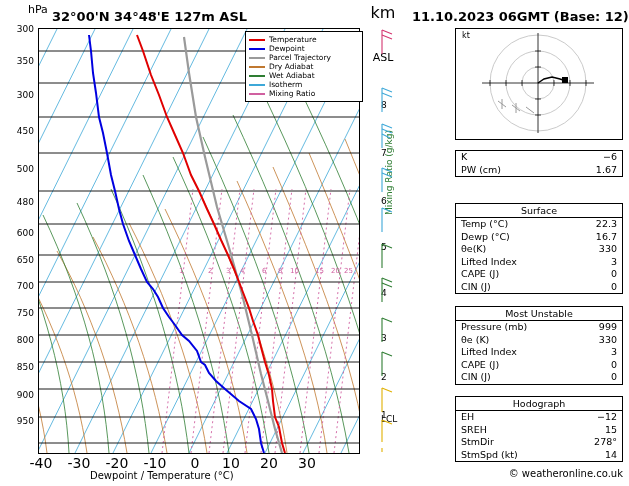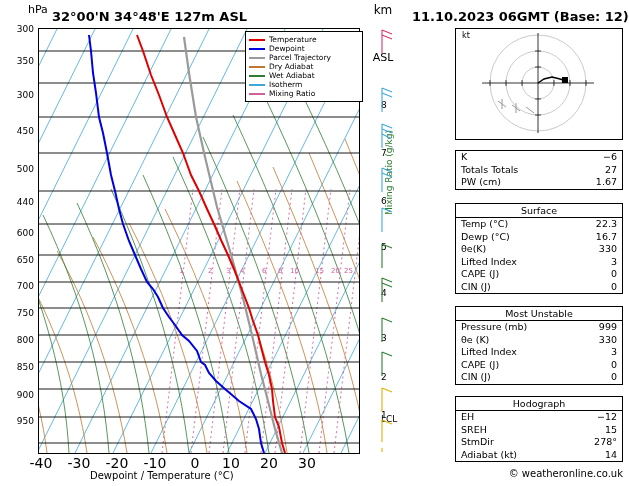--- a/index.html
+++ b/index.html
@@ -1,21 +1,21 @@
 <!DOCTYPE html>
 <html><head>
 <meta charset="utf-8">
 <style>
   html,body{margin:0;padding:0;}
   body{width:629px;height:486px;background:#ffffff;font-family:"DejaVu Sans",sans-serif;overflow:hidden;position:relative;}
   .abs{position:absolute;}
   
   #hpa-label{left:28px;top:3px;font-size:11px;color:#000;}
   #station-title{left:52px;top:9px;font-size:13px;font-weight:bold;color:#000;}
-  #km-label{left:370px;top:3px;font-size:12px;color:#000;text-align:center;width:26px;}
+  #km-label{left:370px;top:3px;font-size:16px;color:#000;text-align:center;width:26px;}
   #asl-label{left:370px;top:15px;font-size:11px;color:#000;text-align:center;width:26px;margin-top:36px;}
   #date-title{left:412px;top:9px;font-size:13px;font-weight:bold;color:#000;}
   
   #plot{left:38px;top:28px;width:320px;height:424px;border:1px solid #000;background:#fff;overflow:hidden;}
   #plot svg{display:block;}
   
   #legend{left:245px;top:31px;width:110px;background:#fff;border:1px solid #000;padding:3px 3px;}
   .leg-row{display:flex;align-items:center;height:9px;}
   .leg-swatch{width:16px;height:0;border-top:2px solid #000;margin-right:4px;flex:0 0 16px;}
   .leg-text{font-size:7.5px;color:#000;line-height:9px;white-space:nowrap;}
@@ -188,21 +188,21 @@
     <span class="leg-swatch" style="border-color:#d060a0"></span>
     <span class="leg-text">Mixing Ratio</span>
   </div>
 </div>
 
 <div class="ytick" style="left:8px;top:24px">300</div>
 <div class="ytick" style="left:8px;top:56px">350</div>
 <div class="ytick" style="left:8px;top:90px">300</div>
 <div class="ytick" style="left:8px;top:126px">450</div>
 <div class="ytick" style="left:8px;top:164px">500</div>
-<div class="ytick" style="left:8px;top:197px">440</div>
+<div class="ytick" style="left:8px;top:197px">480</div>
 <div class="ytick" style="left:8px;top:228px">600</div>
 <div class="ytick" style="left:8px;top:255px">650</div>
 <div class="ytick" style="left:8px;top:281px">700</div>
 <div class="ytick" style="left:8px;top:308px">750</div>
 <div class="ytick" style="left:8px;top:335px">800</div>
 <div class="ytick" style="left:8px;top:362px">850</div>
 <div class="ytick" style="left:8px;top:390px">900</div>
 <div class="ytick" style="left:8px;top:416px">950</div>
 
 <div class="xtick" style="left:26px;top:455px">-40</div>
@@ -303,24 +303,20 @@
   </svg>
 </div>
 <div class="abs" id="hodo-kt">kt</div>
 
 <div class="panel" id="panel-a">
   <div class="row">
       <span class="k">K</span>
       <span class="v">−6</span>
     </div>
   <div class="row">
-      <span class="k">Totals Totals</span>
-      <span class="v">27</span>
-    </div>
-  <div class="row">
       <span class="k">PW (cm)</span>
       <span class="v">1.67</span>
     </div>
 </div>
 
 <div class="panel" id="panel-b">
   <div class="hdr">Surface</div>
   <div class="row">
       <span class="k">Temp (°C)</span>
       <span class="v">22.3</span>
@@ -379,18 +375,18 @@
     </div>
   <div class="row">
       <span class="k">SREH</span>
       <span class="v">15</span>
     </div>
   <div class="row">
       <span class="k">StmDir</span>
       <span class="v">278°</span>
     </div>
   <div class="row">
-      <span class="k">Adiabat (kt)</span>
+      <span class="k">StmSpd (kt)</span>
       <span class="v">14</span>
     </div>
 </div>
 
 <div class="abs" id="footer">© weatheronline.co.uk</div>
 
 </body></html>

